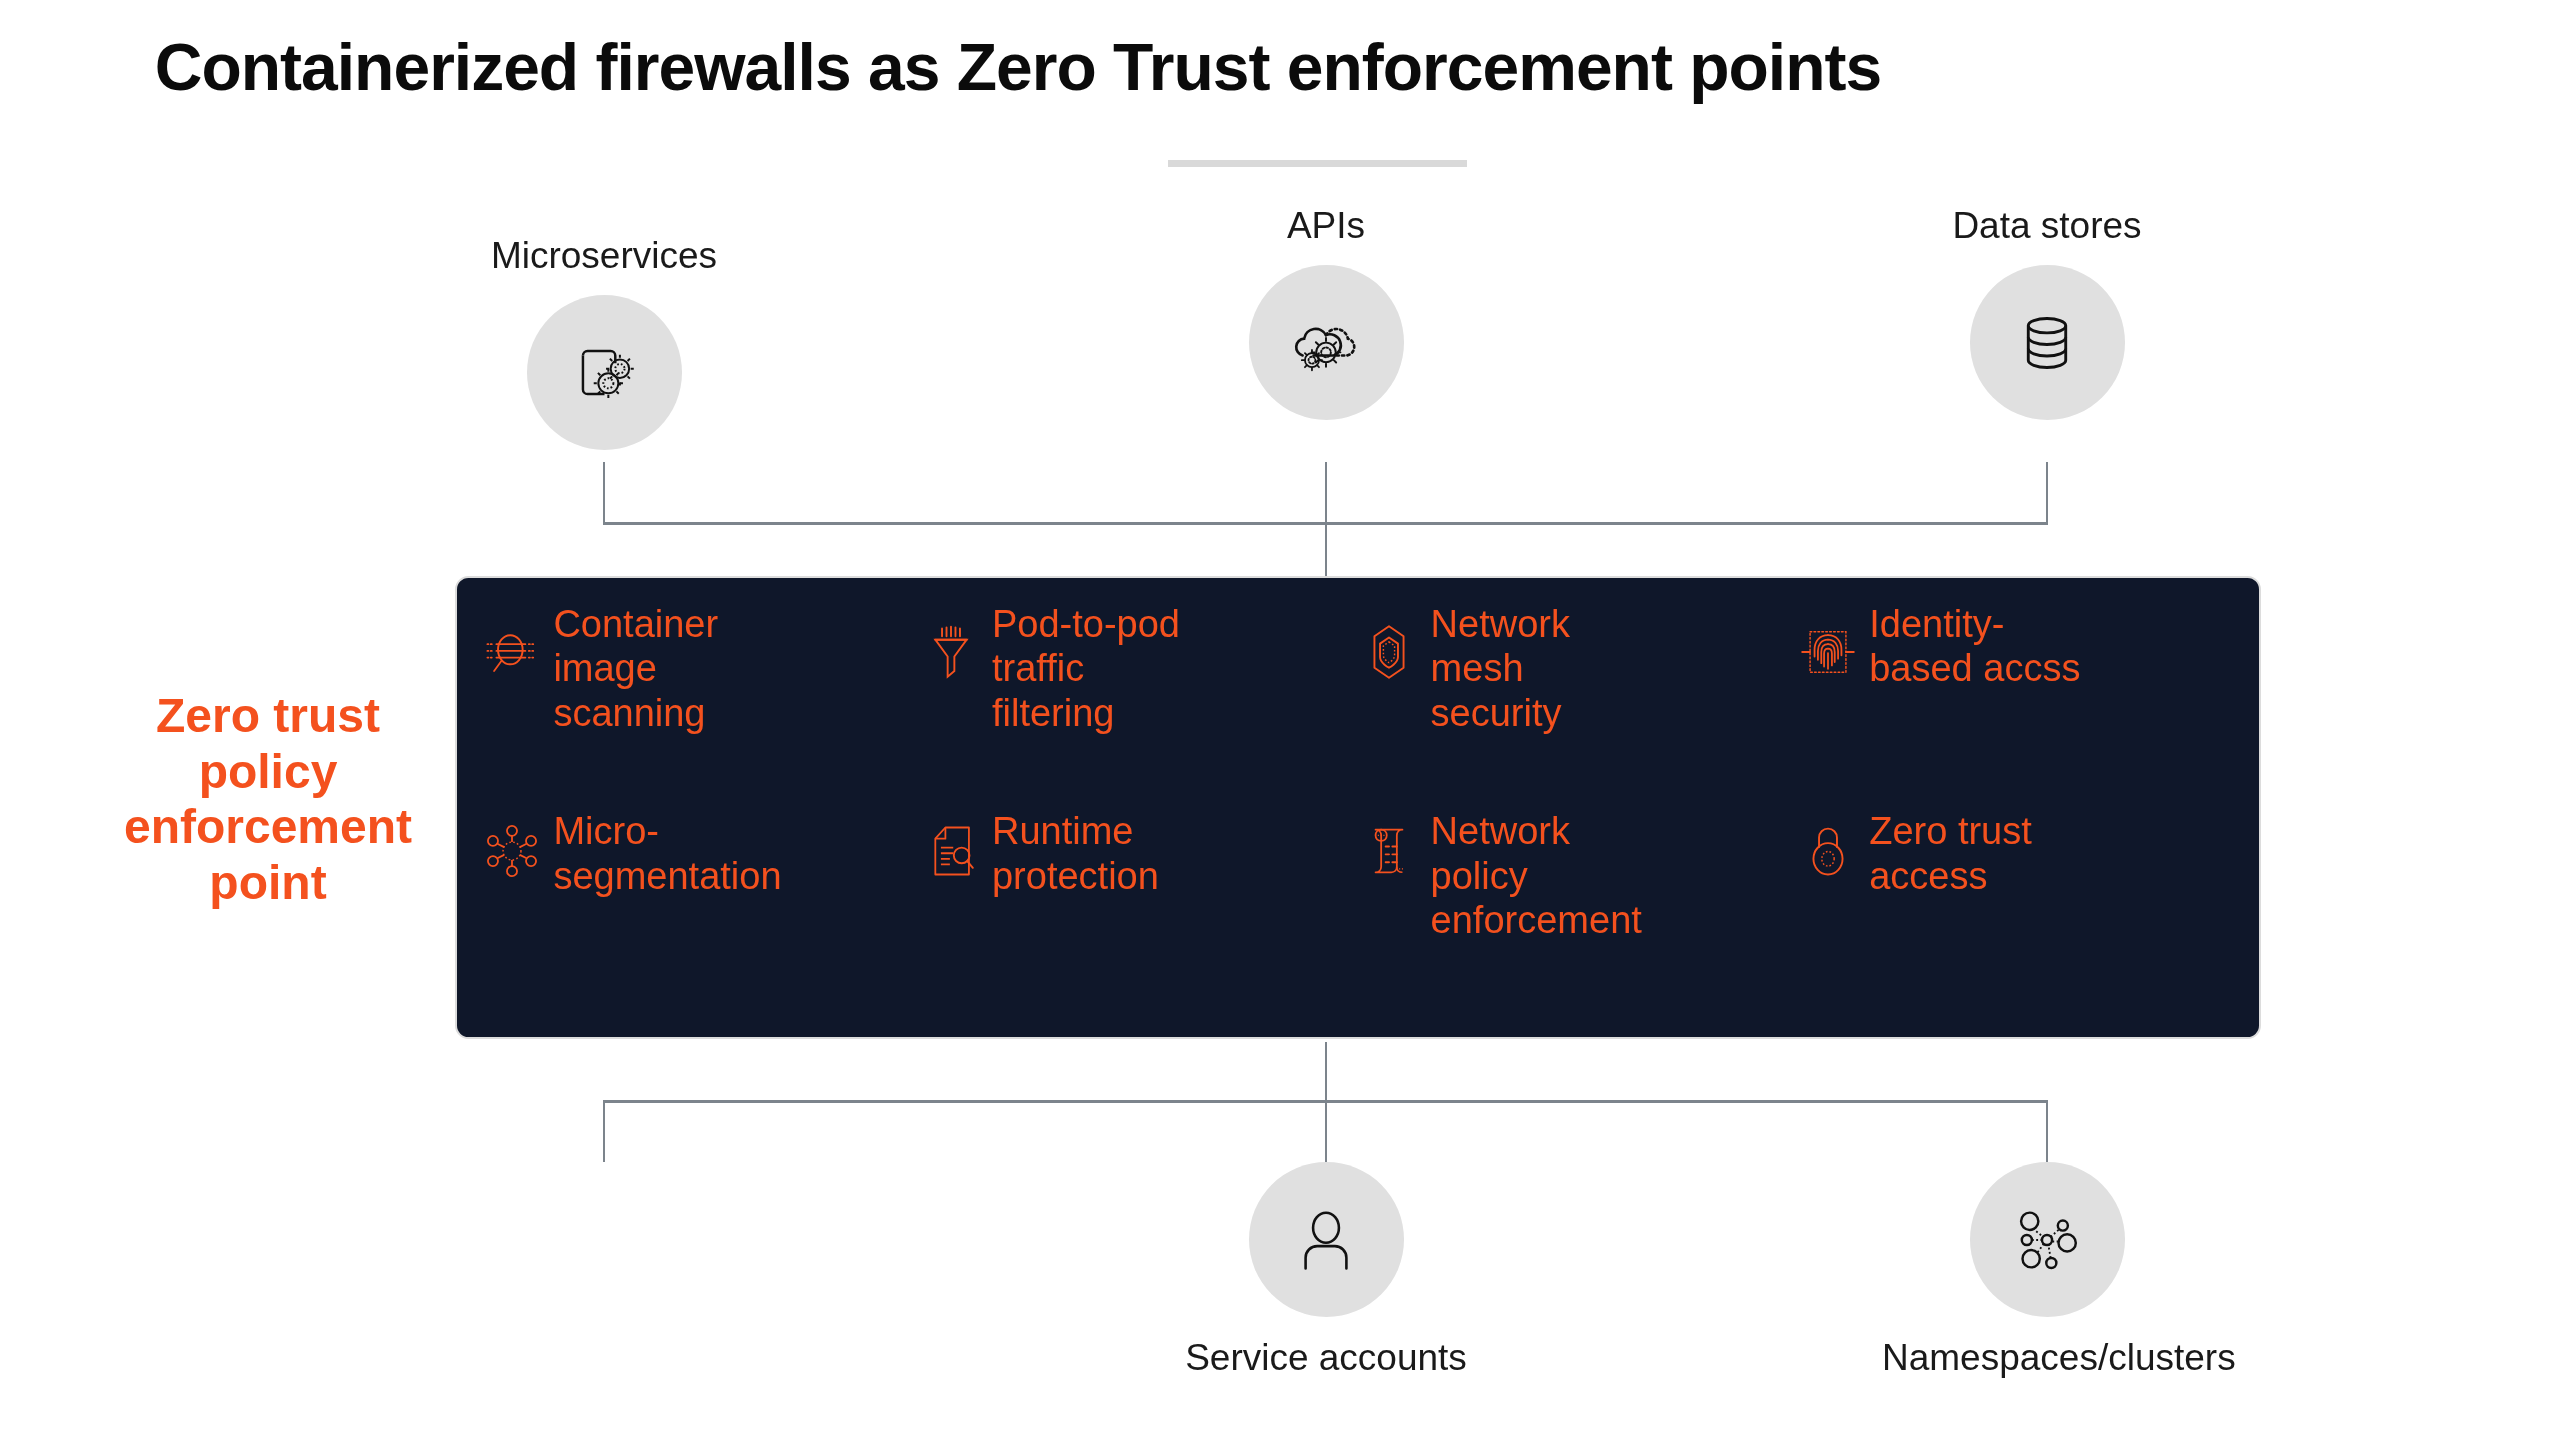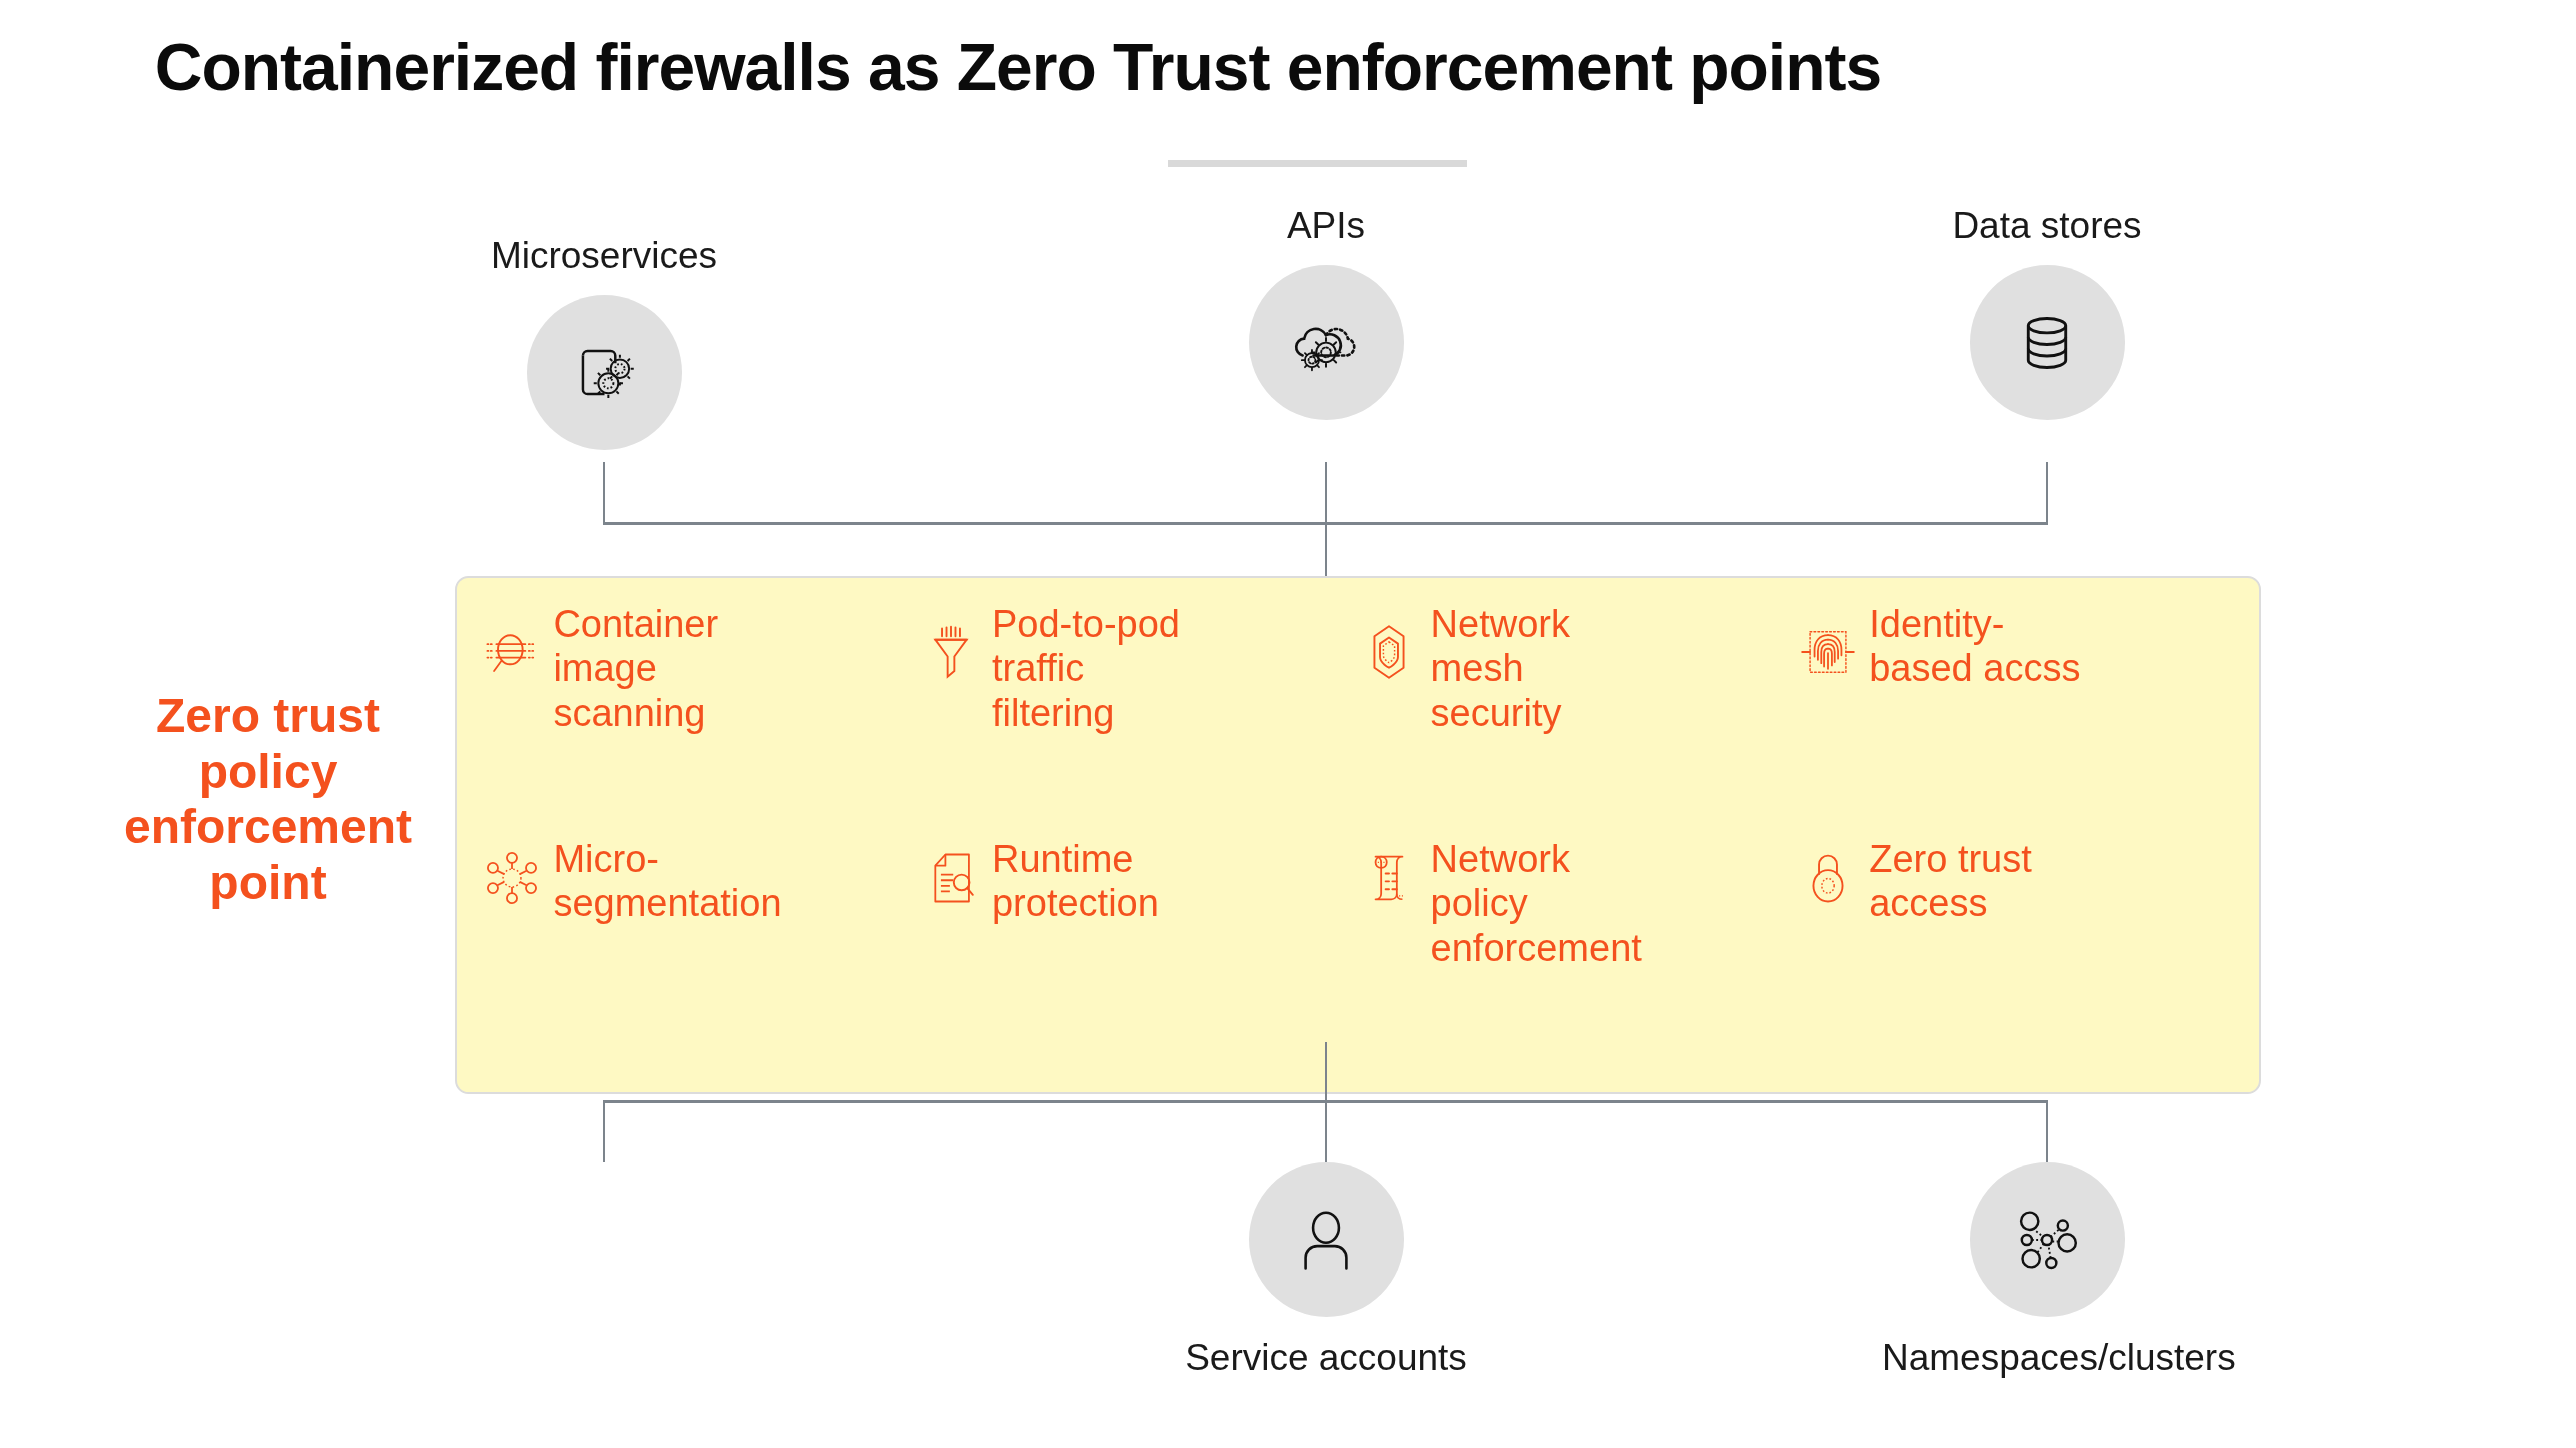--- a/index.html
+++ b/index.html
@@ -62,23 +62,23 @@
   
   #c-dn-stem   {left:1325px;top:1042px;height:61px;}
   #c-dn-bus    {left:603px;top:1100px;width:1445px;}
   #c-dn-left   {left:603px;top:1100px;height:62px;}
   #c-dn-mid    {left:1325px;top:1100px;height:62px;}
   #c-dn-right  {left:2046px;top:1100px;height:62px;}
 
   
   #fw-panel{
     position:absolute;left:455px;top:576px;
-    width:1806px;height:518px;
+    width:1806px;height:463px;
     border:2.6px solid #dcdcdc;border-radius:13.4px;
-    background:#fef9c3;box-sizing:border-box;
+    background:#0f172a;box-sizing:border-box;
   }
   .fw-grid{
     position:absolute;left:0;top:0;width:100%;height:100%;
     display:grid;
     grid-template-columns:repeat(4,1fr);
     grid-template-rows:1fr 1fr;
     padding:24px 20.6px 20.6px 27px;box-sizing:border-box;
     column-gap:0;row-gap:0;
   }
   .fw-item{display:flex;align-items:flex-start;gap:13.4px;}

